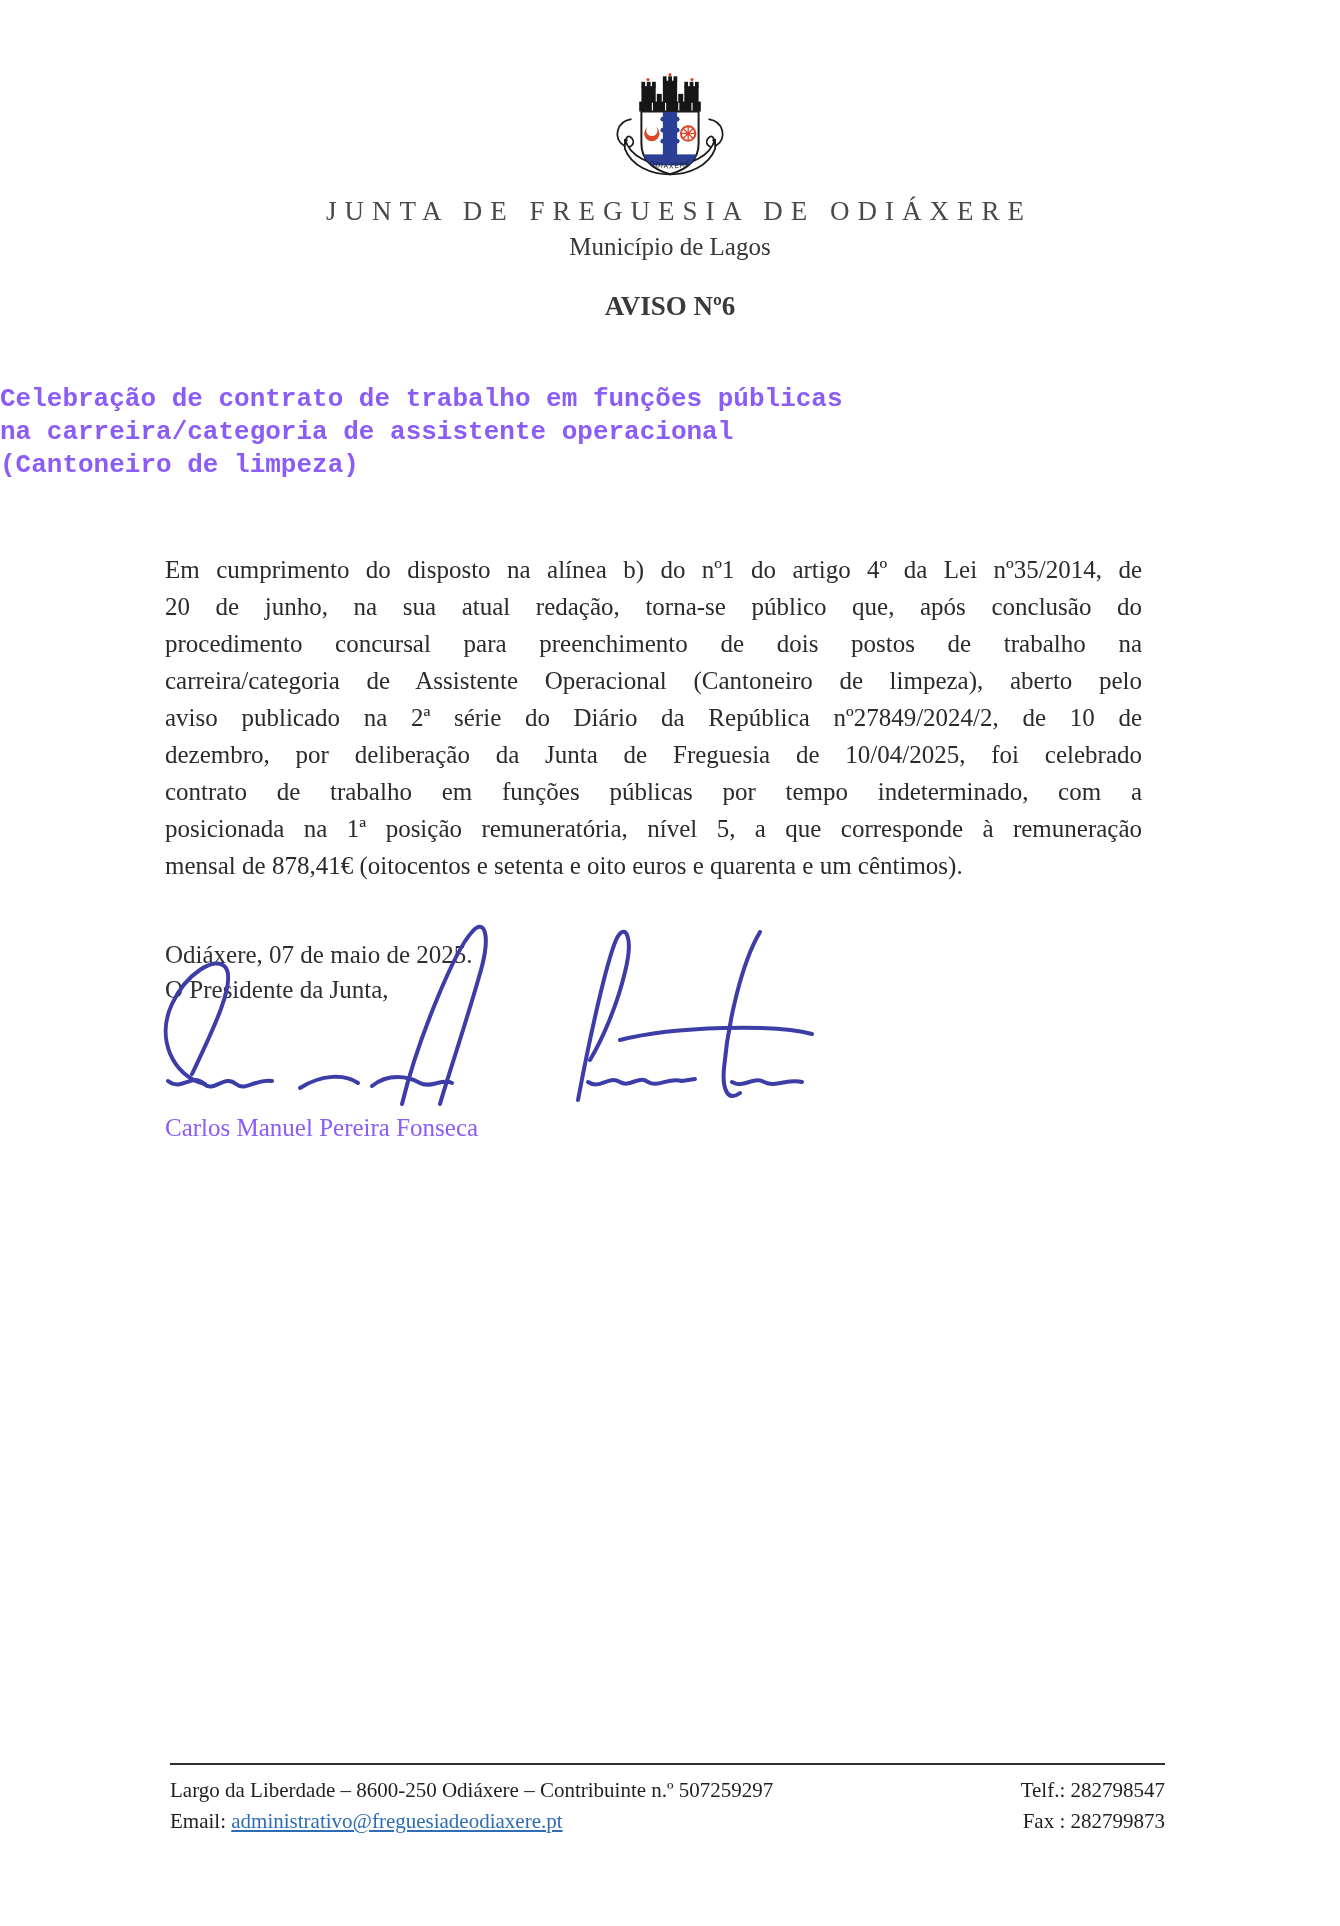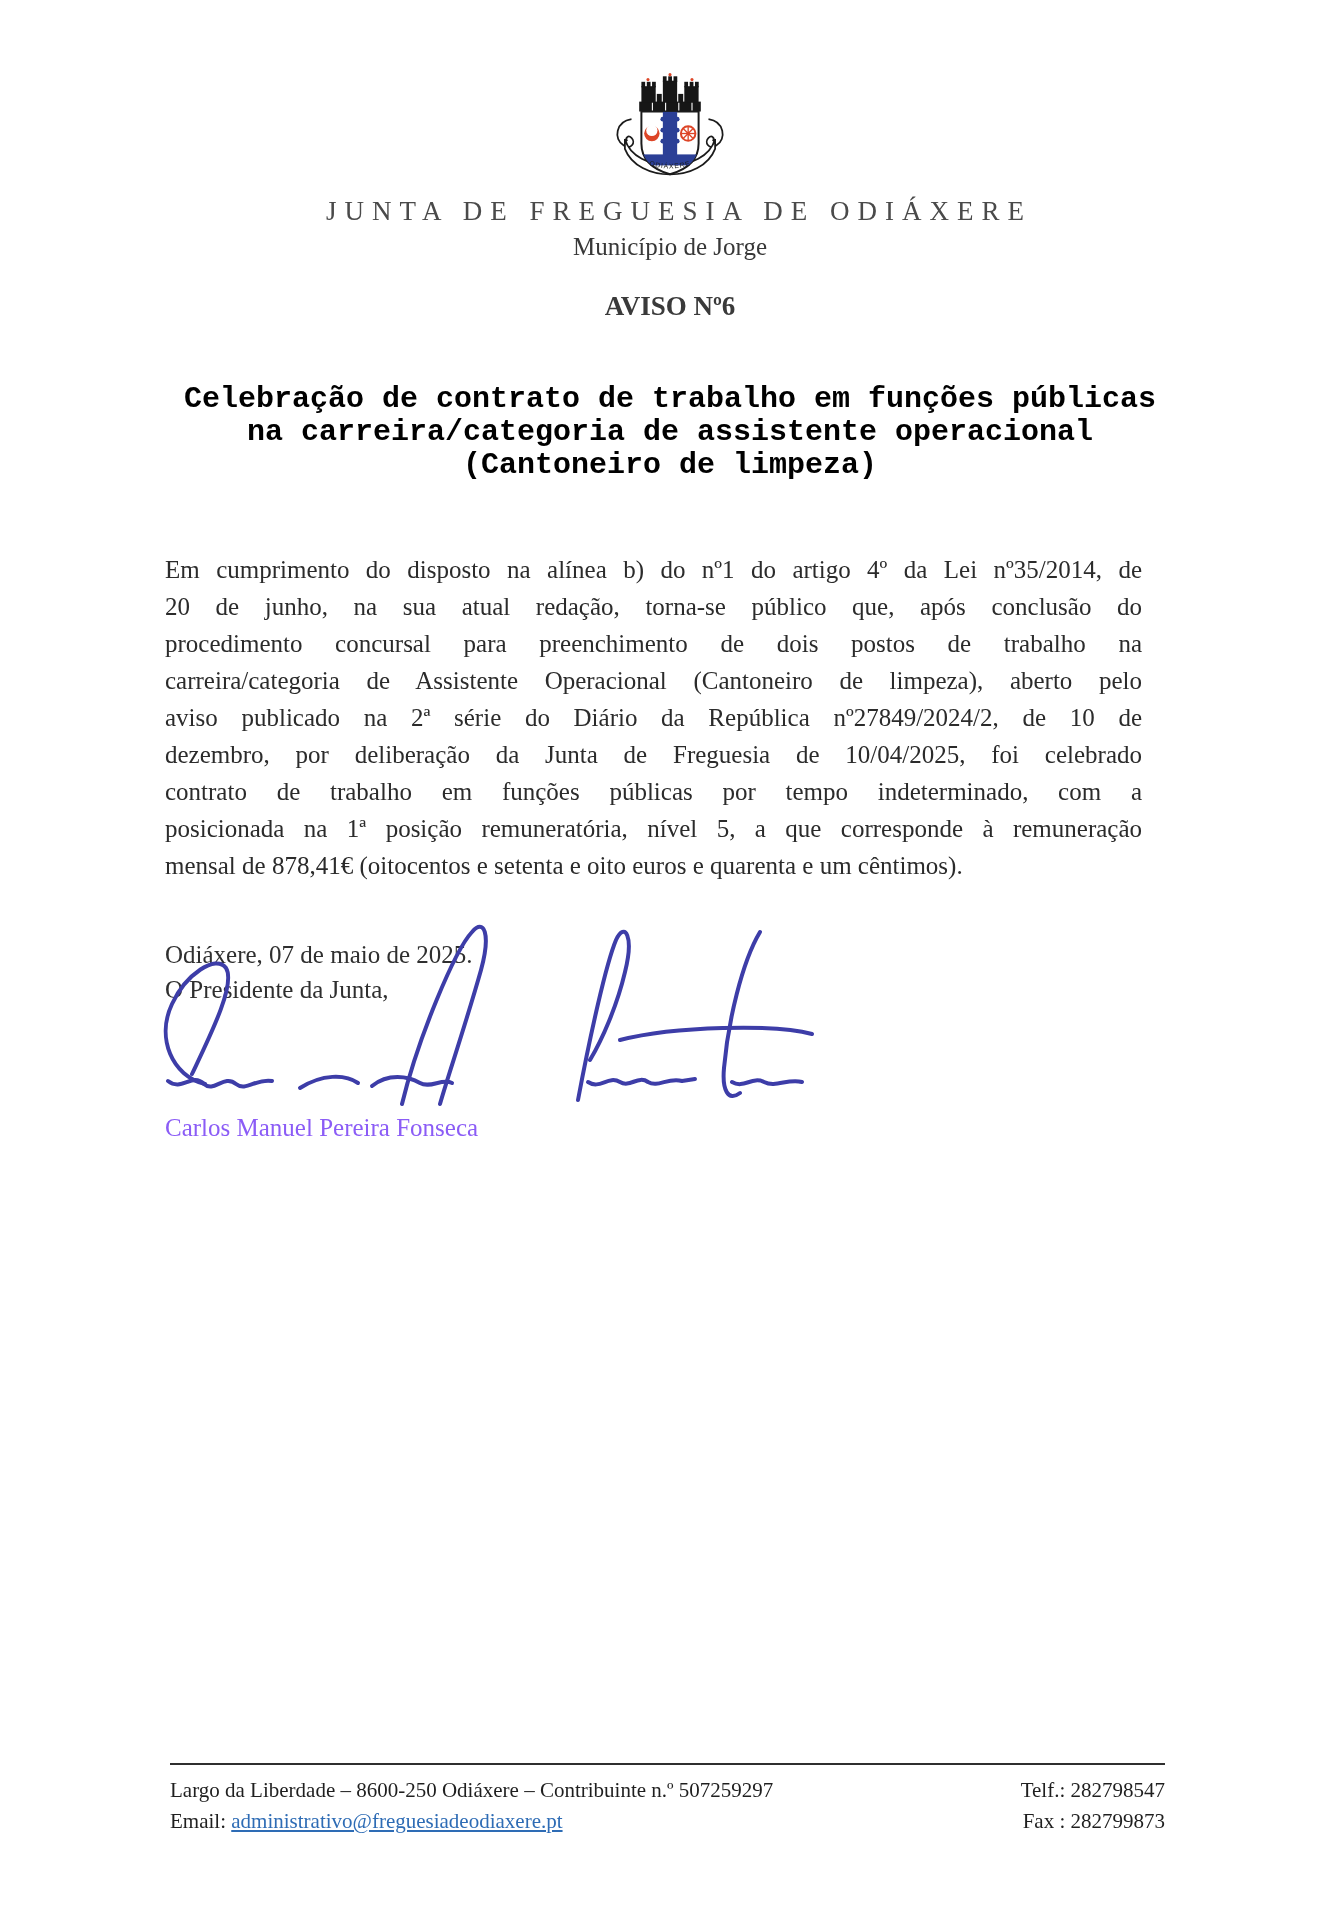--- a/index.html
+++ b/index.html
@@ -27,24 +27,23 @@
     text-align:center;font-size:25px;color:#383838;
   }
   .aviso-title{
     position:absolute;top:291px;left:0;width:1340px;
     text-align:center;font-weight:bold;font-size:27px;color:#3a3a3a;
   }
 
   
   .subject{
     position:absolute;top:383px;left:0;width:1340px;
-    text-align:center;
     font-family:"Liberation Mono", monospace;
-    font-weight:bold;font-size:30px;line-height:33px;
-    color:#000000;
+    font-weight:bold;font-size:26px;line-height:33px;
+    color:#8b5cf6;
   }
 
   
   .body-text{
     position:absolute;top:551px;left:165px;width:977px;
     font-size:25px;line-height:37px;color:#2b2b2b;
   }
   .body-line{text-align:justify;text-align-last:justify;}
   .body-line.last{text-align-last:left;}
 
@@ -134,21 +133,21 @@
       </g>
     </g>
 
     <path id="bannerArc" d="M26,82 C38,99 82,99 94,82" fill="none"></path>
     <text font-size="6.2" font-family="Liberation Sans, sans-serif" fill="#1b1b1b" letter-spacing="0.8">
       <textPath href="#bannerArc" startOffset="50%" text-anchor="middle">ODIÁXERE</textPath>
     </text>
   </svg>
 
   <div class="org-name">JUNTA DE FREGUESIA DE ODIÁXERE</div>
-  <div class="municipality">Município de Jorge</div>
+  <div class="municipality">Município de Lagos</div>
 
   <div class="aviso-title">AVISO Nº6</div>
 
   <div class="subject">
     <div>Celebração de contrato de trabalho em funções públicas</div>
     <div>na carreira/categoria de assistente operacional</div>
     <div>(Cantoneiro de limpeza)</div>
   </div>
 
   <div class="body-text">

